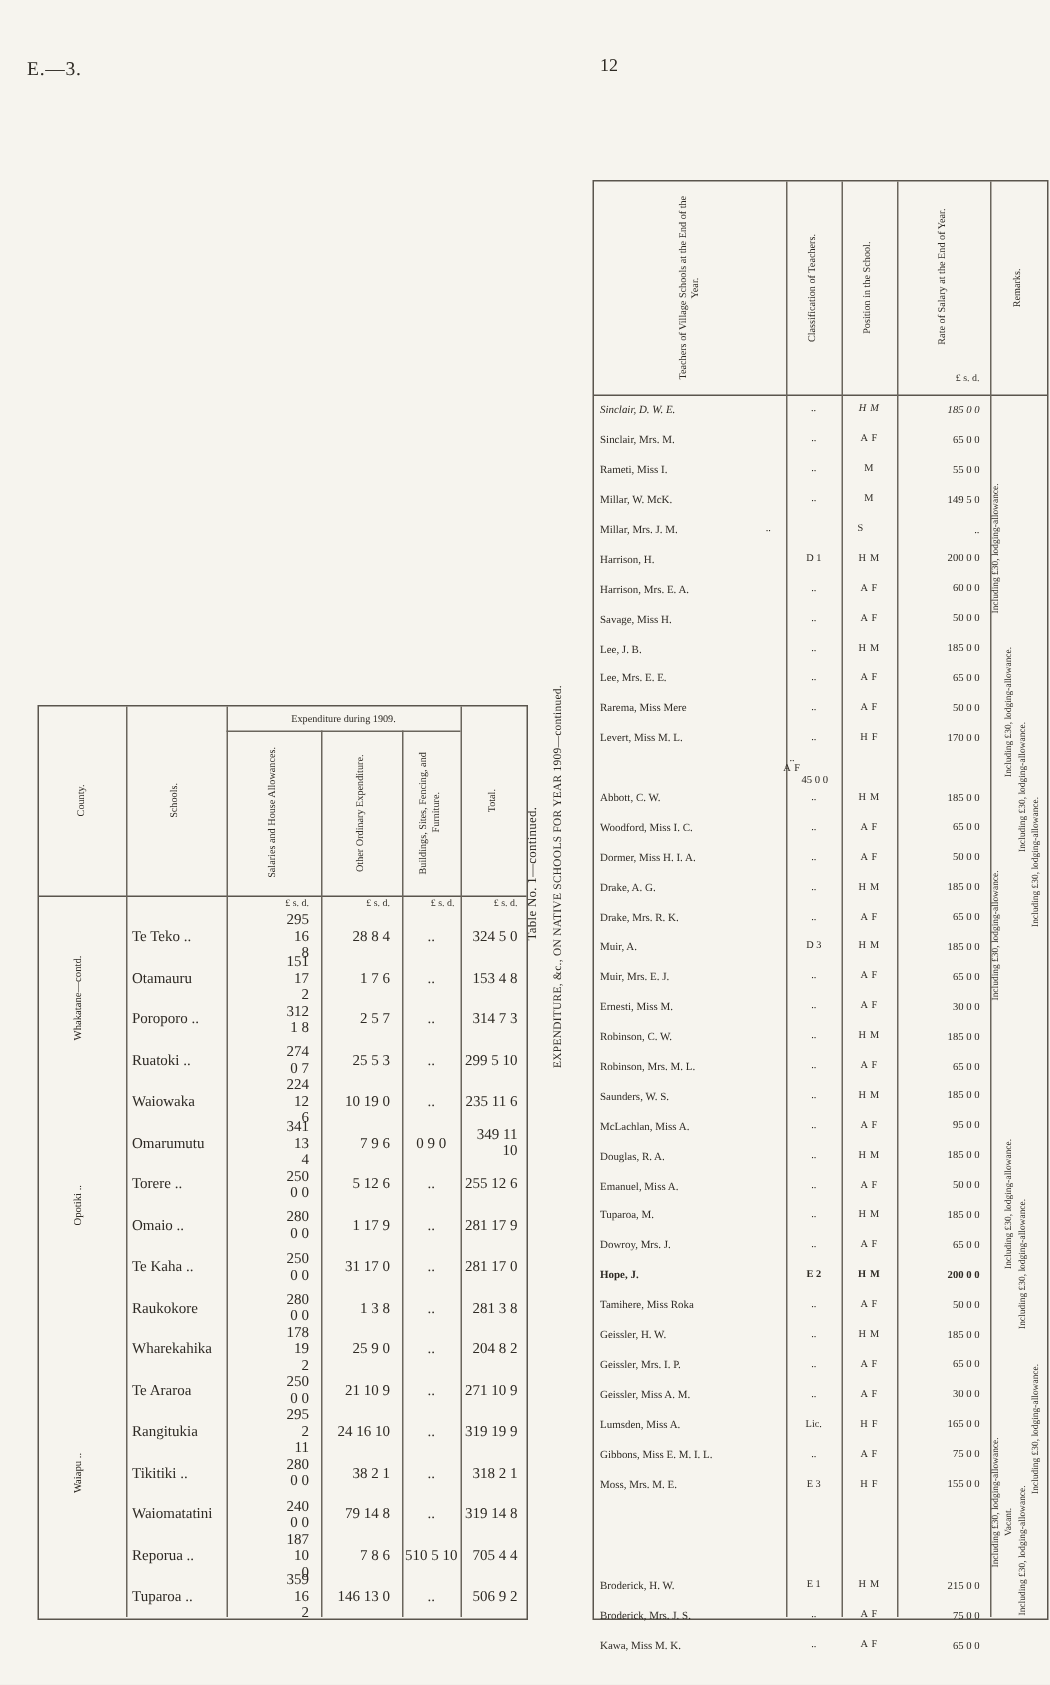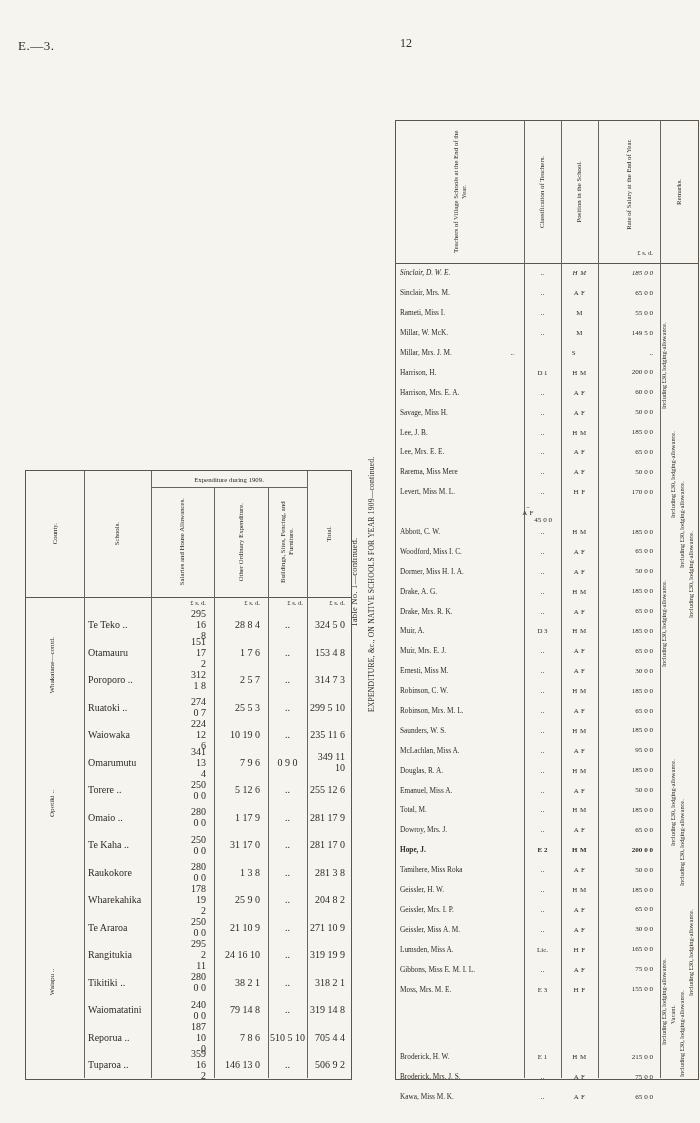--- a/index.html
+++ b/index.html
@@ -411,21 +411,21 @@
           <div class="t-pos">H M</div>
           <div class="t-rate">185 0 0</div>
         </div>
         <div class="rline" style="height: 19.9024px;">
           <div class="t-name">Emanuel, Miss A.</div>
           <div class="t-class">..</div>
           <div class="t-pos">A F</div>
           <div class="t-rate">50 0 0</div>
         </div>
         <div class="rline" style="height: 19.9024px;">
-          <div class="t-name">Total, M.</div>
+          <div class="t-name">Tuparoa, M.</div>
           <div class="t-class">..</div>
           <div class="t-pos">H M</div>
           <div class="t-rate">185 0 0</div>
         </div>
         <div class="rline" style="height: 19.9024px;">
           <div class="t-name">Dowroy, Mrs. J.</div>
           <div class="t-class">..</div>
           <div class="t-pos">A F</div>
           <div class="t-rate">65 0 0</div>
         </div>

